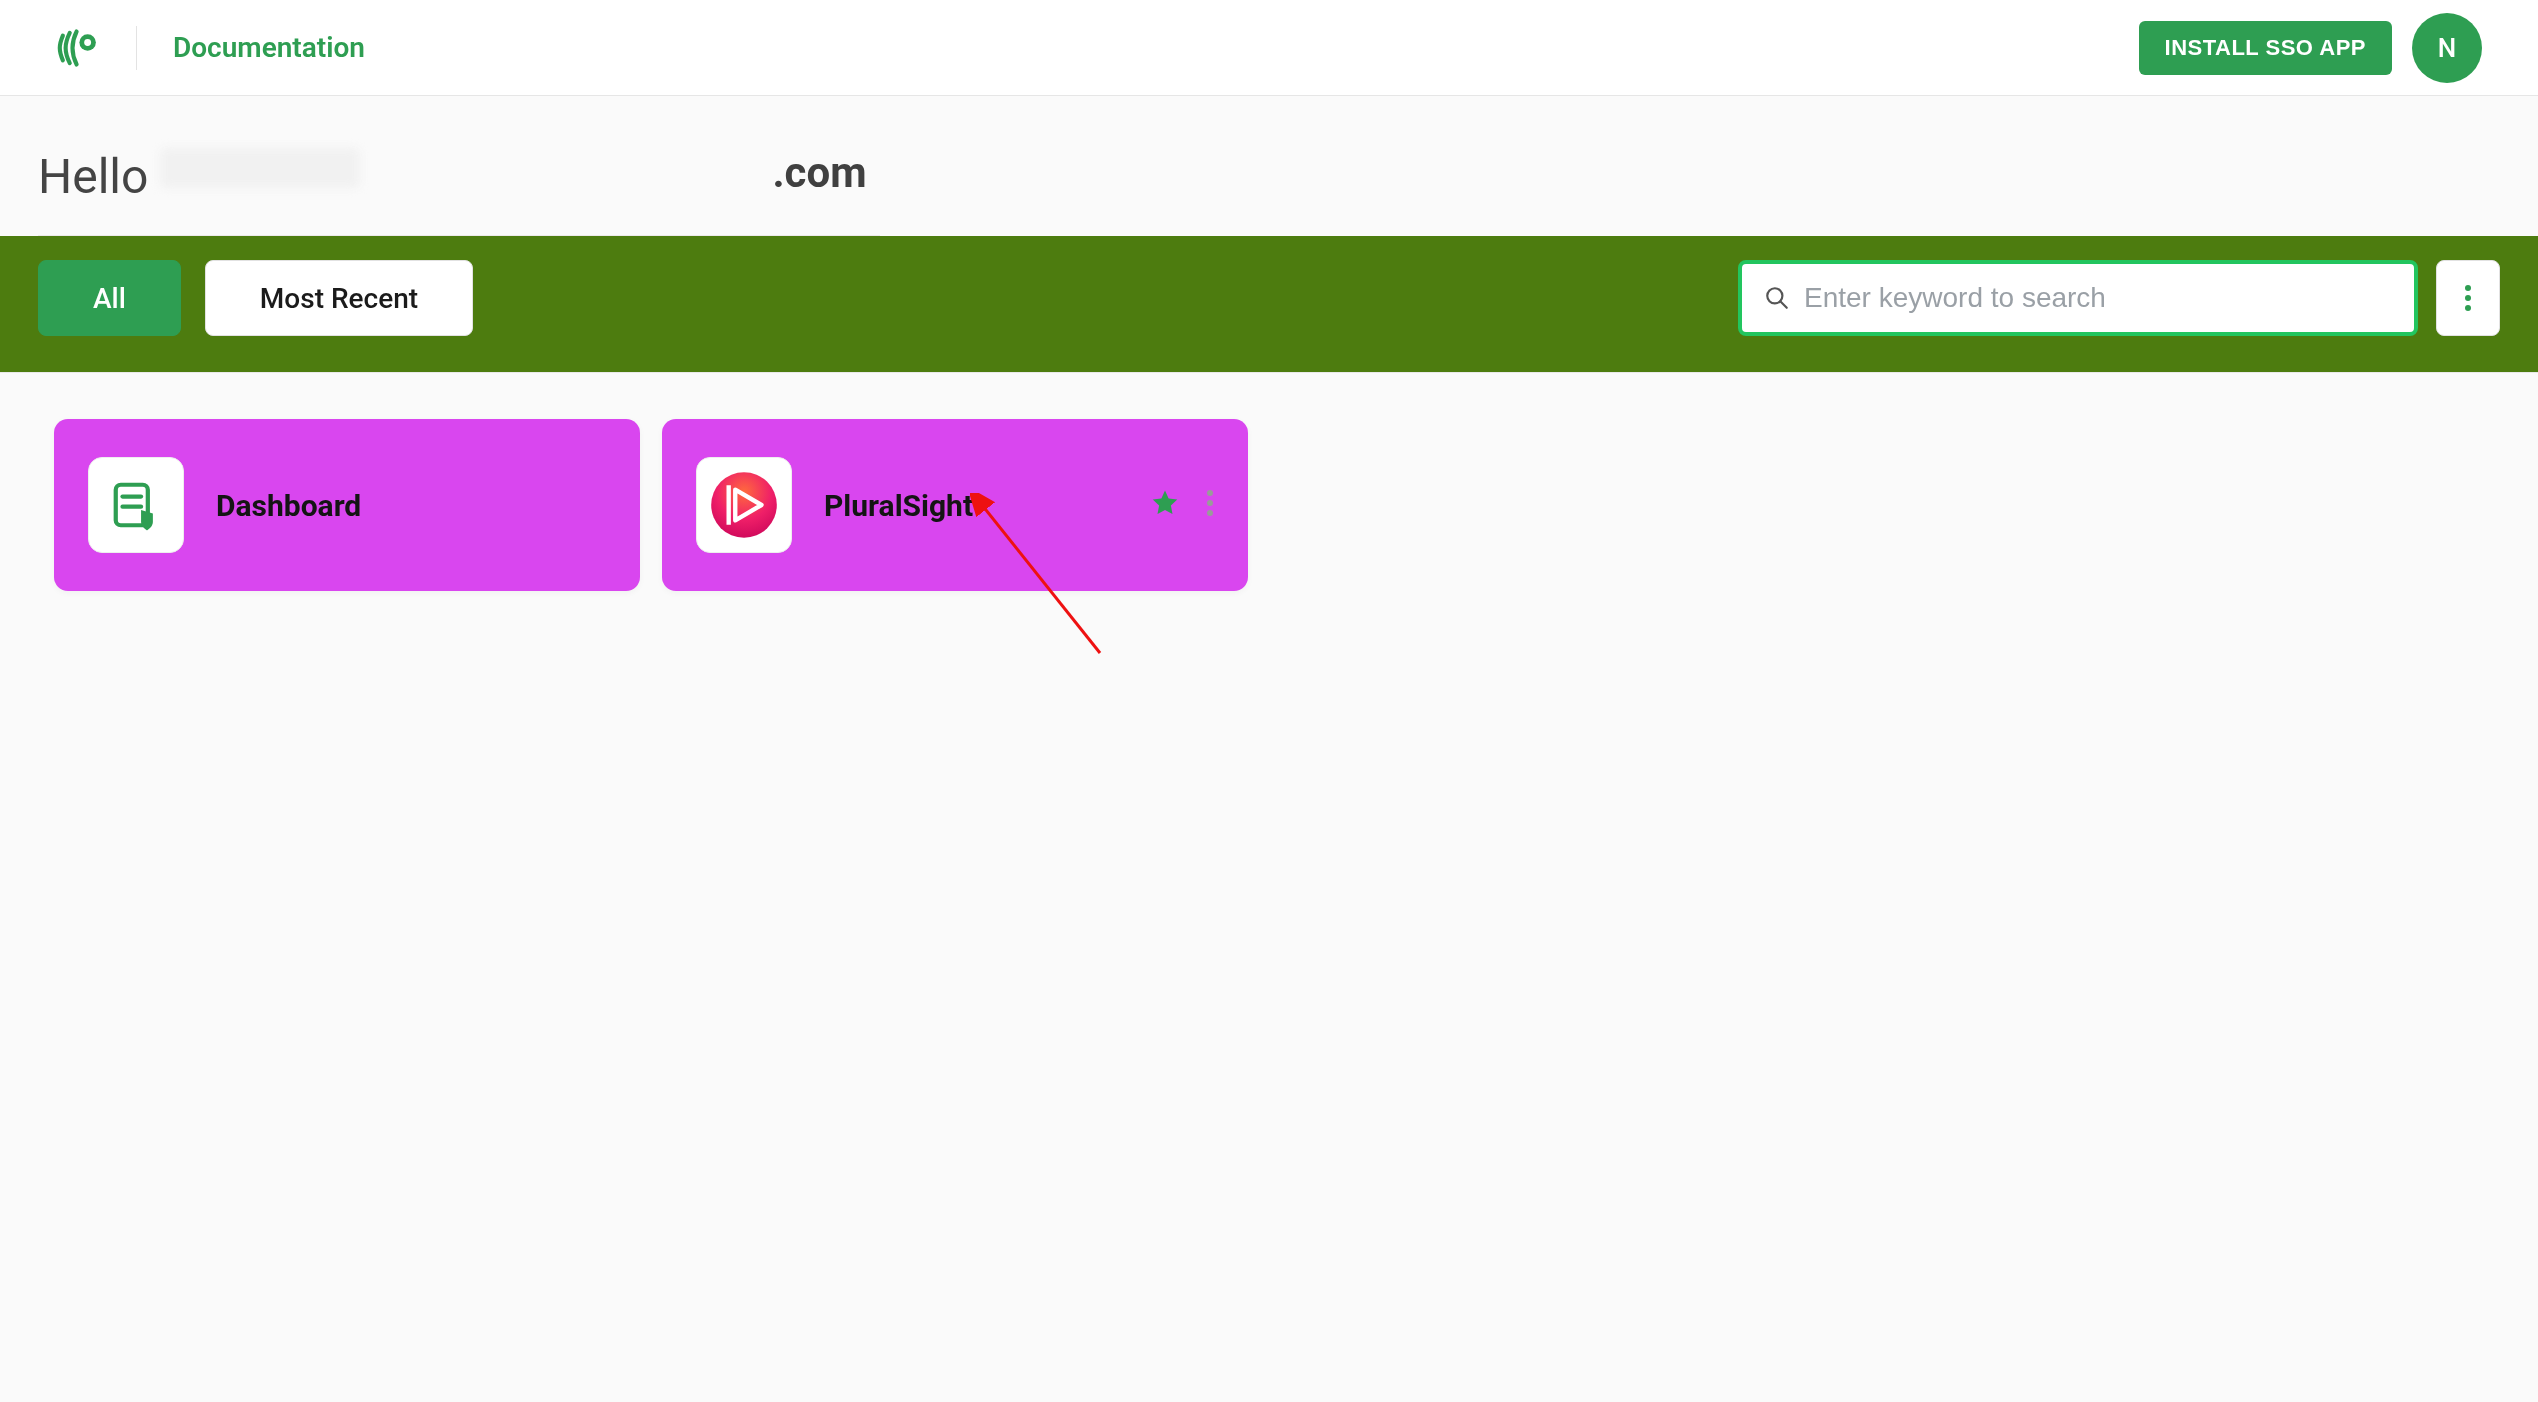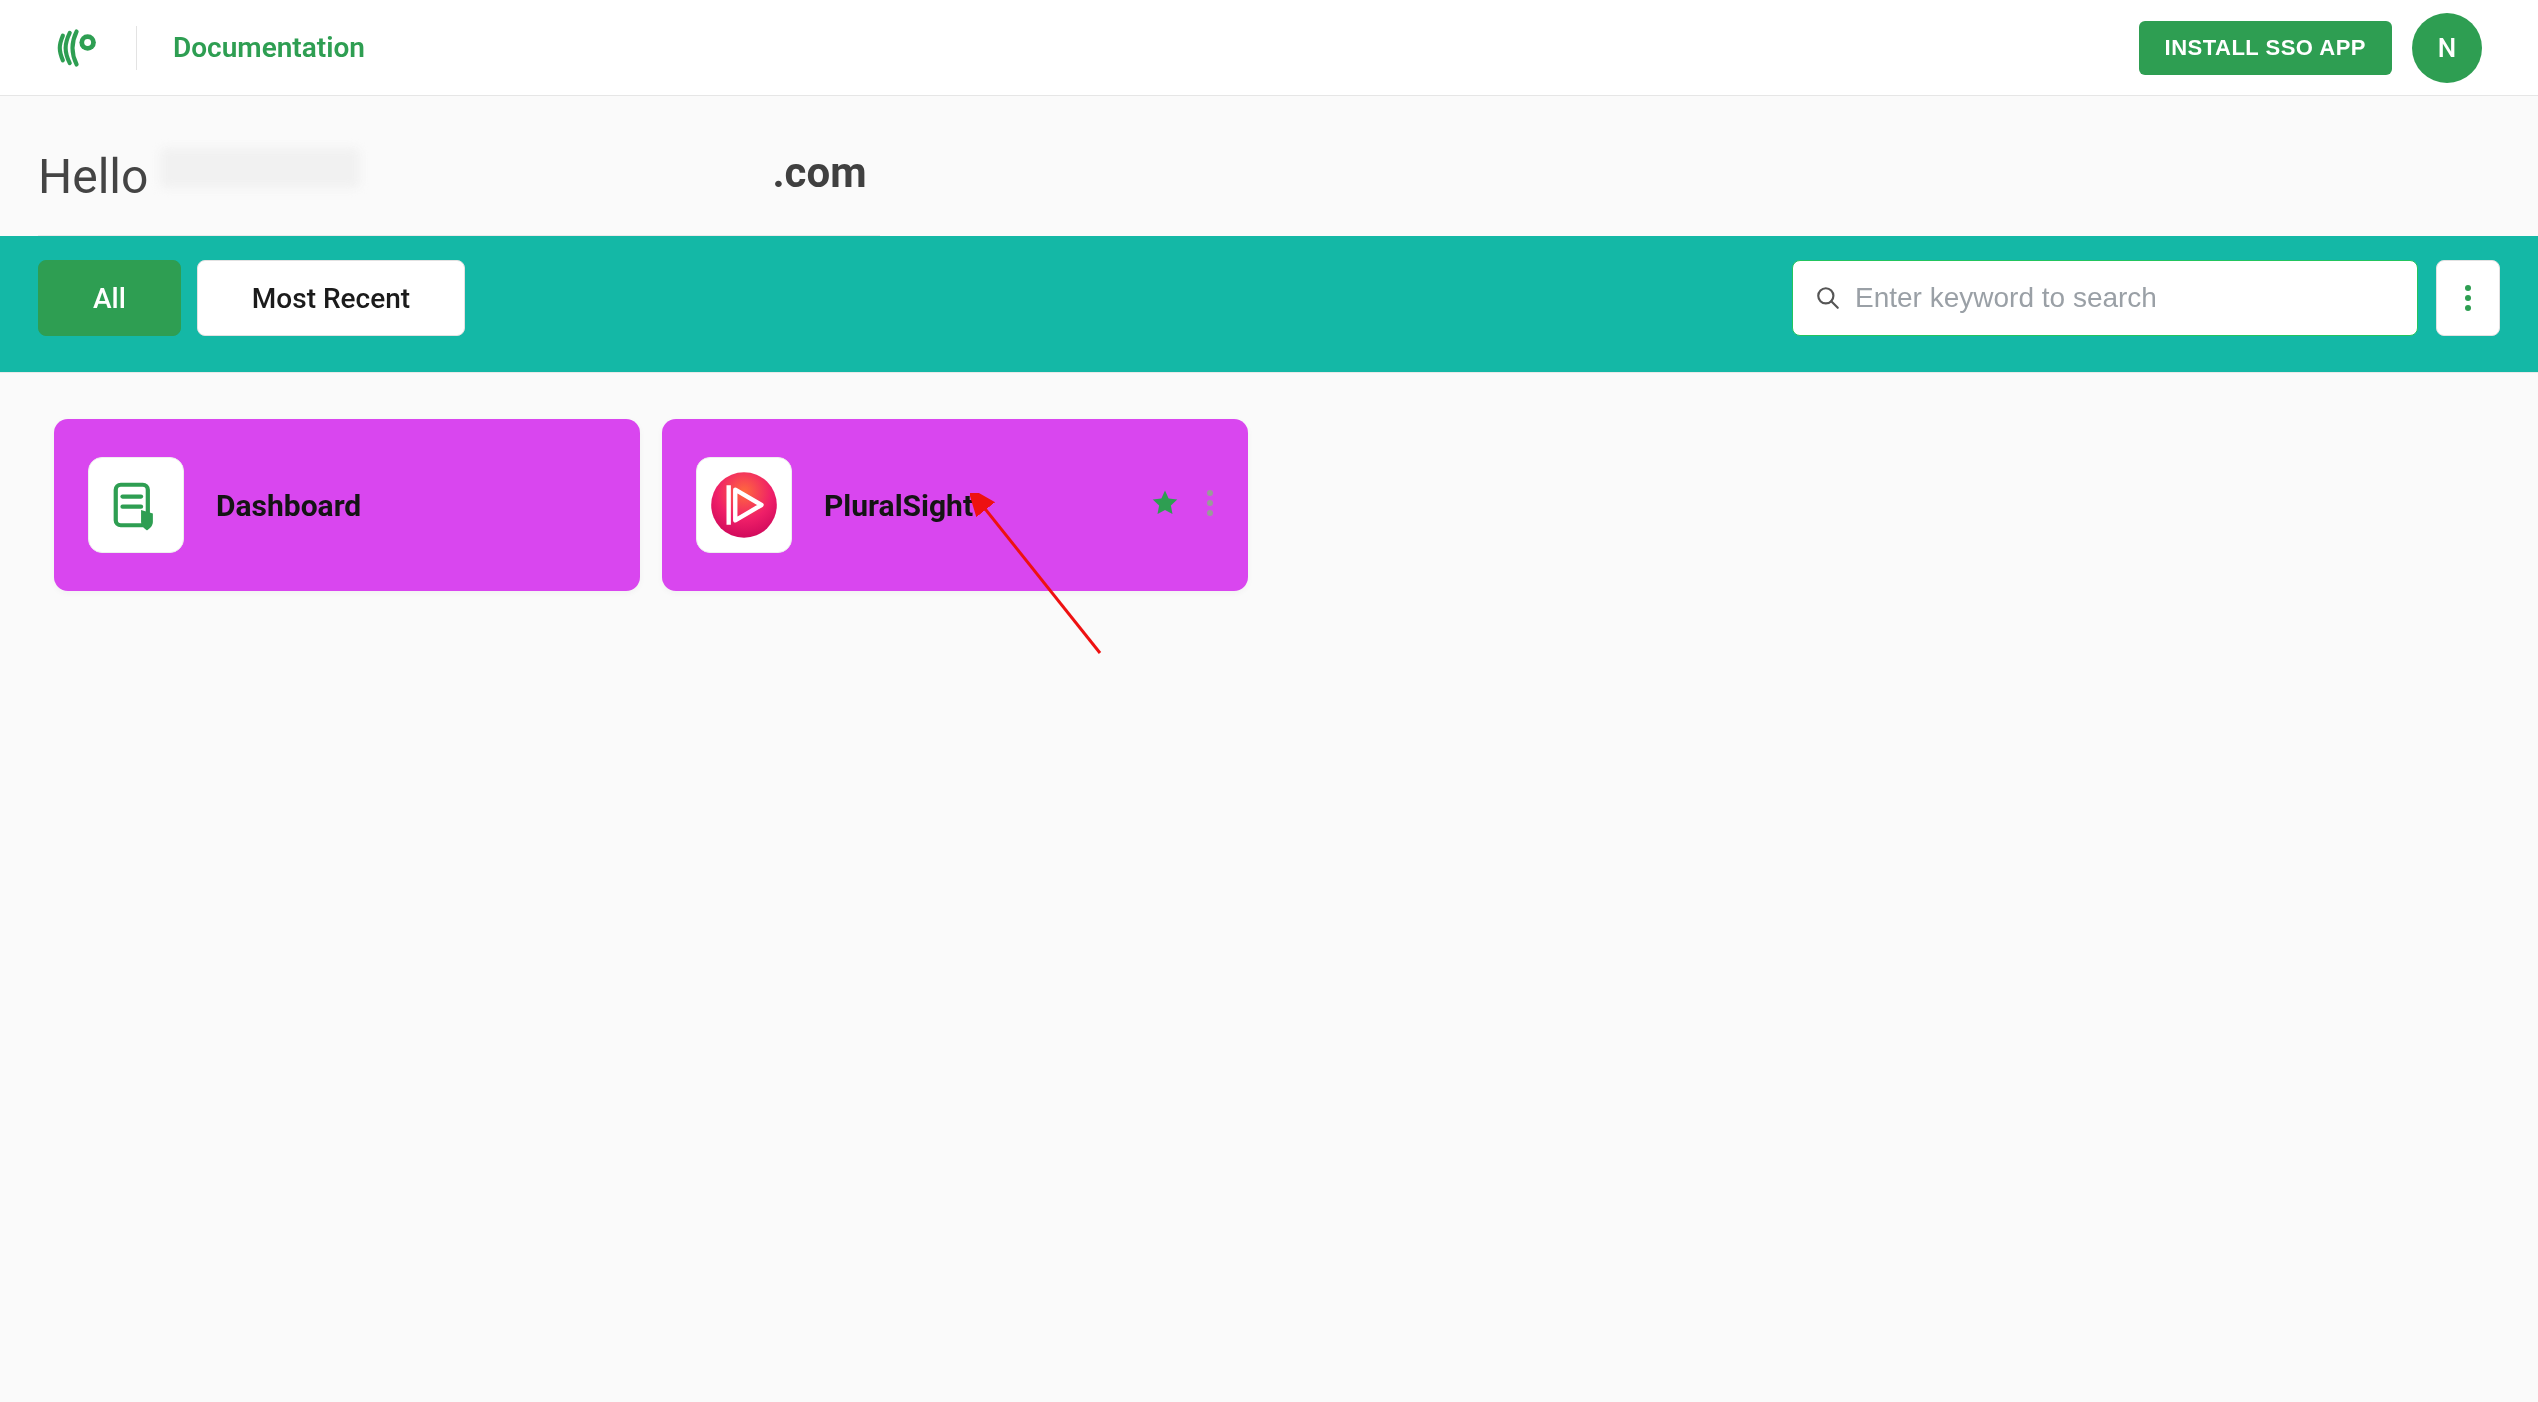--- a/index.html
+++ b/index.html
@@ -107,22 +107,22 @@
     background: #eceaea;
     width: 842px;
   }
 
   
   .filters-row {
     display: flex;
     align-items: center;
     padding: 24px 38px 36px 38px;
     border-bottom: 1px solid #e9e9e9;
-    gap: 16px;
-    background: #14b8a6;
+    gap: 24px;
+    background: #4d7c0f;
   }
   .filter-tab {
     border: 1px solid #e2e2e2;
     background: #fff;
     border-radius: 8px;
     height: 76px;
     padding: 0 54px;
     font-size: 28px;
     font-weight: 500;
     color: #1b1b1b;
@@ -138,26 +138,26 @@
   }
   .filters-right {
     margin-left: auto;
     display: flex;
     align-items: center;
     gap: 18px;
   }
   .search-wrap {
     display: flex;
     align-items: center;
-    border: 1px solid #22c55e;
+    border: 4px solid #22c55e;
     border-radius: 8px;
     background: #fff;
     height: 76px;
     padding: 0 22px;
-    width: 626px;
+    width: 680px;
   }
   .search-wrap input {
     border: none;
     outline: none;
     font-size: 28px;
     flex: 1;
     color: #333;
     margin-left: 14px;
     background: transparent;
   }

